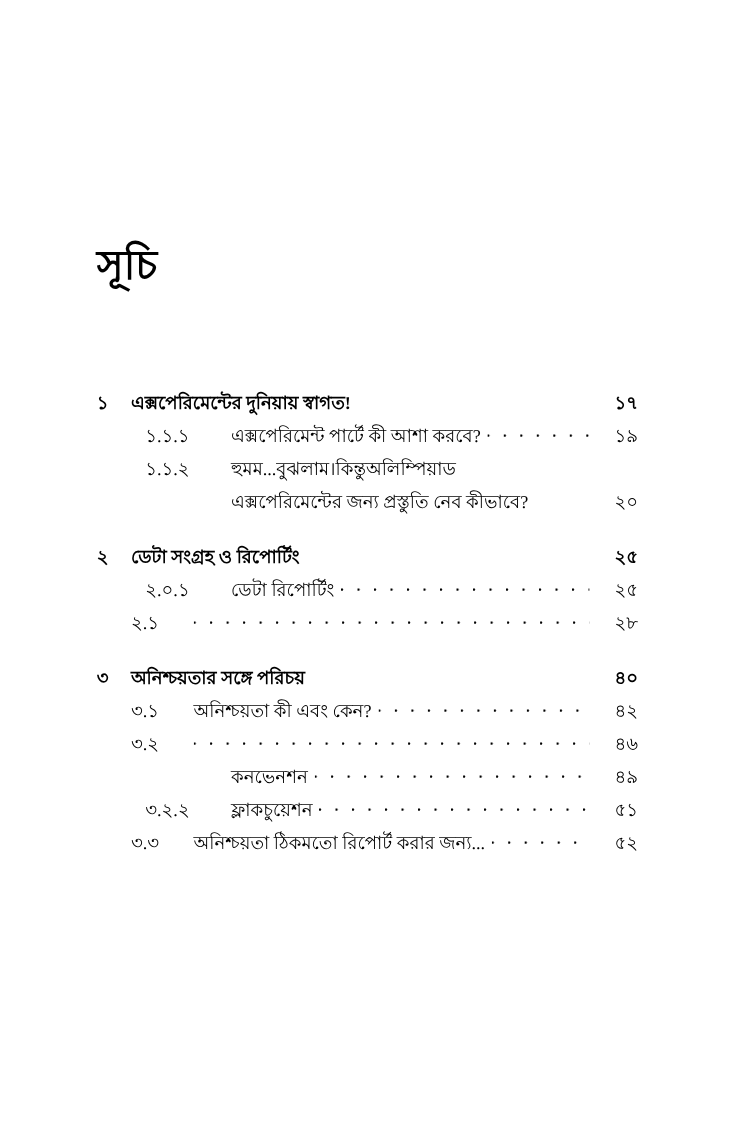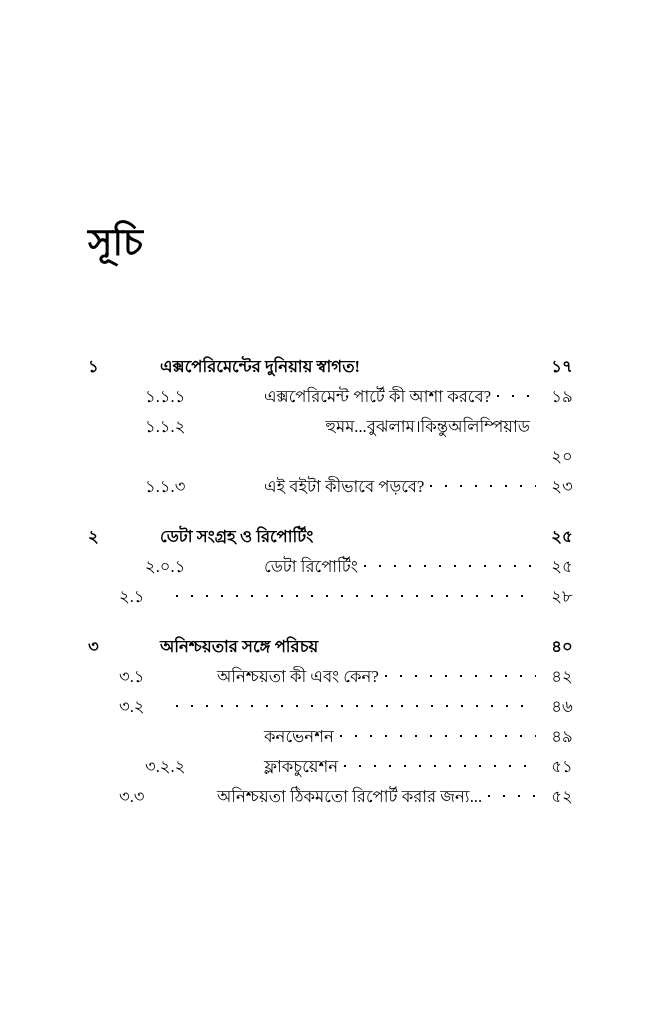--- a/index.html
+++ b/index.html
@@ -57,28 +57,27 @@
   }
 
   
   .num {
     flex: 0 0 auto;
     text-align: left;
   }
 
   .lvl0 .num { width: 31px; font-weight: 700; }
   .lvl1 .num { width: 57px; margin-left: 31px; }
-  .lvl2 .num { width: 78px; margin-left: 57px; }
+  .lvl2 .num { width: 78px; margin-left: 44px; }
 
   .lvl0 .title { font-weight: 700; }
 
   .title {
     flex: 0 0 auto;
     padding-right: 6px;
-    margin-left: 41px;
   }
 
   
   .leader {
     flex: 1 1 auto;
     min-width: 4px;
     position: relative;
     overflow: hidden;
     height: 1em;
     align-self: baseline;
@@ -92,30 +91,30 @@
     height: 2px;
     background-image: radial-gradient(circle at 1px 1px, #000 1.05px, rgba(0,0,0,0) 1.25px);
     background-size: 15px 2px;
     background-repeat: repeat-x;
   }
   .leader.none::before { background-image: none; }
 
   .pg {
     flex: 0 0 auto;
     width: 36px;
-    text-align: center;
+    text-align: right;
     padding-left: 8px;
   }
   .lvl0 .pg { font-weight: 700; }
 
   
   .toc-row.wrap-first .title {
     flex: 1 1 auto;
     display: flex;
-    justify-content: flex-end;
+    justify-content: flex-start;
   }
   .toc-row.wrap-first .title > span { white-space: nowrap; }
 
   .toc-row.wrap-cont .num { visibility: hidden; }
 
   .toc-row.no-page .pg { visibility: hidden; }
 </style>
 </head>
 <body>
 
@@ -141,28 +140,23 @@
           <span class="num">১.১.২</span>
           <span class="title">
             <span>হুমম...বুঝলাম।</span>
             <span>কিন্তু</span>
             <span>অলিম্পিয়াড</span>
           </span>
           <span class="pg"></span>
         </div>
         <div class="toc-row wrap-cont lvl2">
           <span class="num">১.১.২</span>
+          <span class="title">এক্সপেরিমেন্টের জন্য প্রস্তুতি নেব কীভাবে?</span>
           <span class="leader none"></span>
           <span class="pg">২০</span>
-        </div>
-        <div class="toc-row lvl2">
-          <span class="num">১.১.৩</span>
-          <span class="title">এই বইটা কীভাবে পড়বে?</span>
-          <span class="leader"></span>
-          <span class="pg">২৩</span>
         </div>
       </div>
       <div class="toc-group">
         <div class="toc-row lvl0">
           <span class="num">২</span>
           <span class="title">ডেটা সংগ্রহ ও রিপোর্টিং</span>
           <span class="leader none"></span>
           <span class="pg">২৫</span>
         </div>
         <div class="toc-row lvl2">

